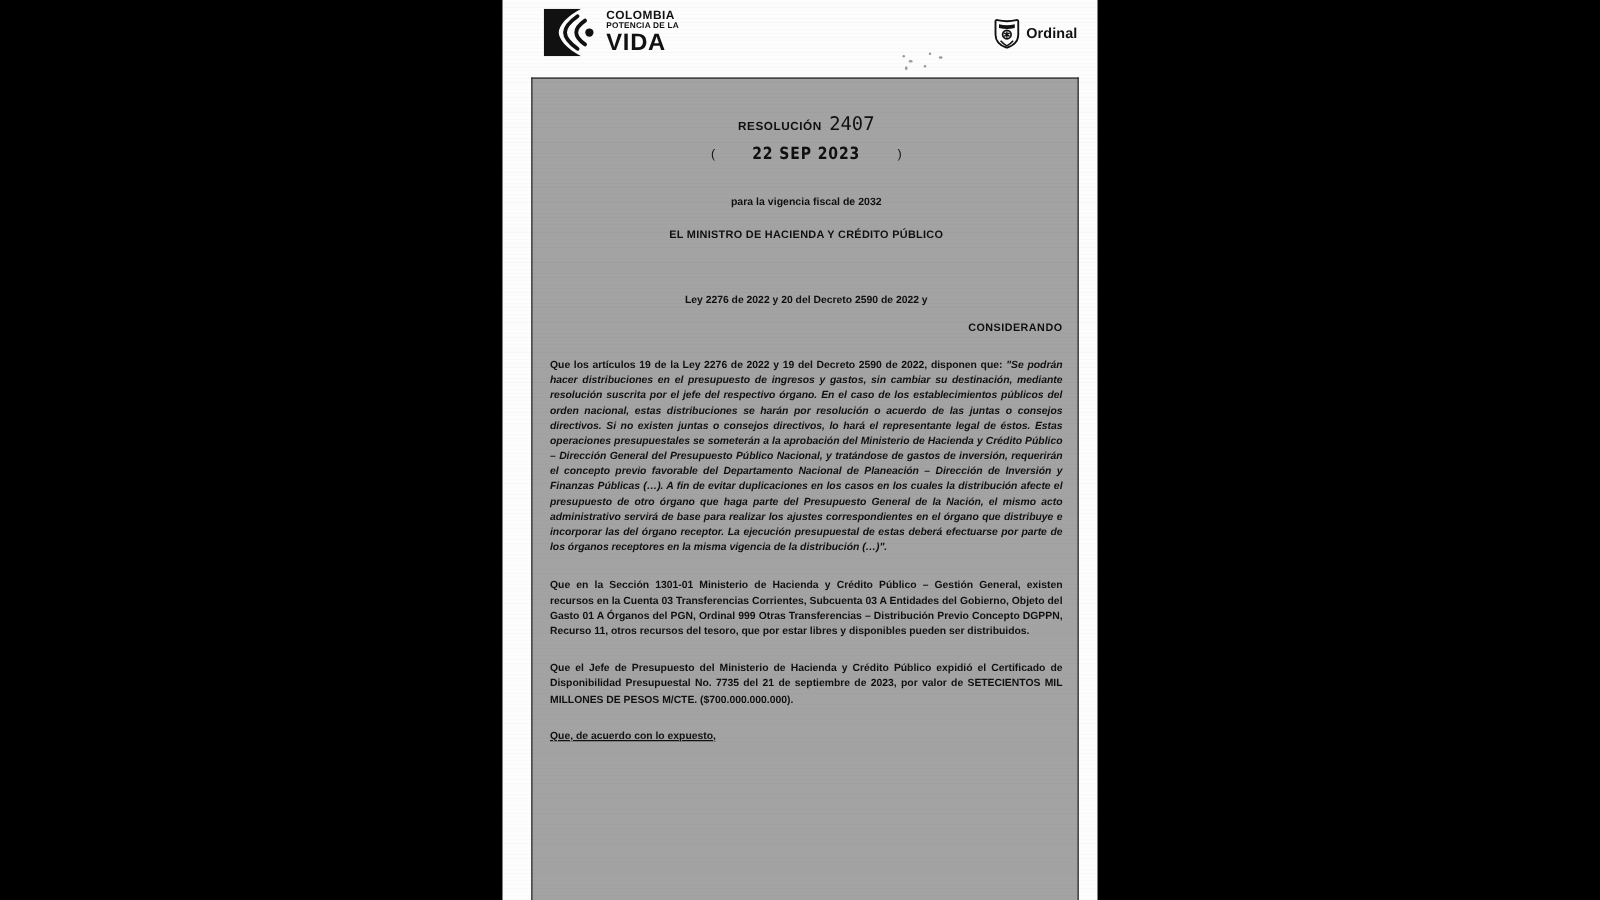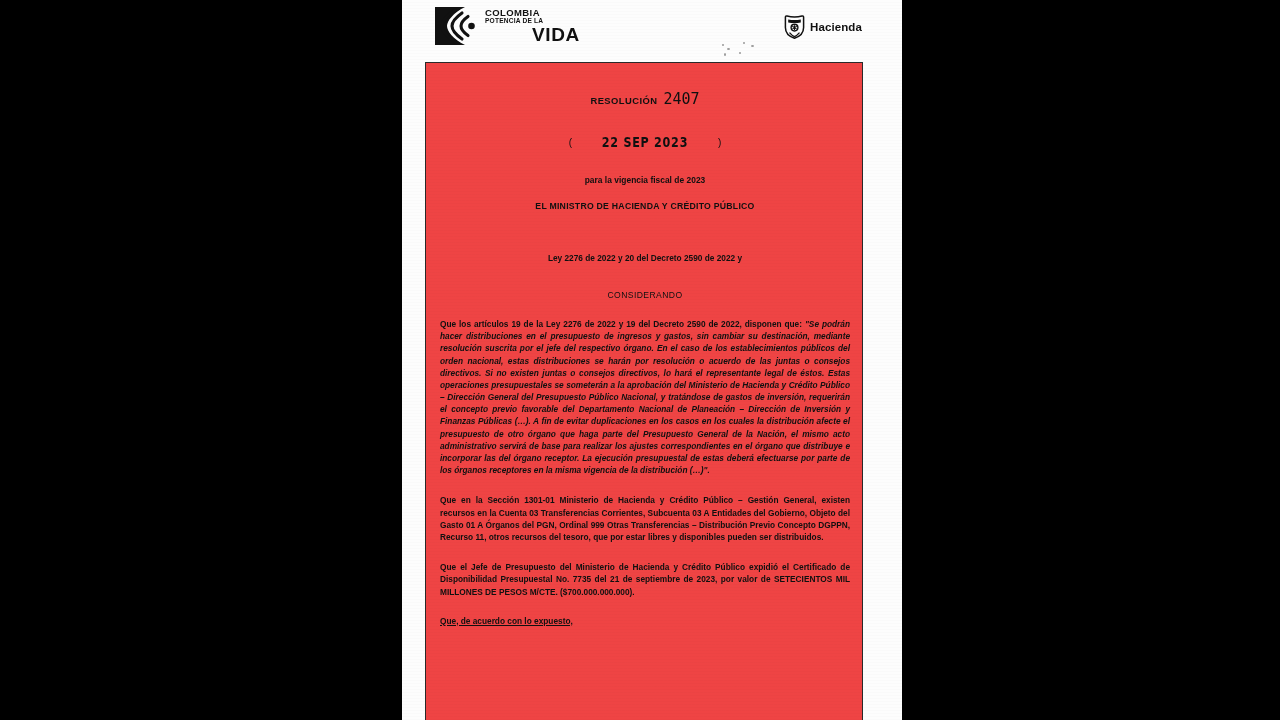--- a/index.html
+++ b/index.html
@@ -34,21 +34,20 @@
 
   
   #page {
     position: absolute;
     left: 402px;
     top: 0;
     width: 476px;
     height: 720px;
     background: #fdfdfd;
     overflow: hidden;
-    padding-left: 24px;
   }
 
   
   #letterhead {
     position: absolute;
     left: 0; top: 0;
     width: 476px;
     height: 62px;
   }
 
@@ -81,21 +80,20 @@
     font-size: 6.6px;
     font-weight: bold;
     letter-spacing: 0.2px;
     margin-top: 1px;
   }
   .cw-vida {
     font-size: 19px;
     font-weight: bold;
     letter-spacing: 0.6px;
     margin-top: 0px;
-    margin-left: 47px;
   }
 
   #brand-hacienda {
     position: absolute;
     right: 16px;
     top: 15px;
     display: flex;
     align-items: center;
     gap: 5px;
   }
@@ -121,21 +119,21 @@
   
   #doc-frame {
     position: absolute;
     left: 23px;
     top: 62px;
     width: 438px;
     height: 658px;
     border: 1.4px solid #2a2a2a;
     border-bottom: none;
     box-sizing: border-box;
-    background: #ef4444;
+    background: #a3a3a3;
   }
 
   #doc-body {
     position: absolute;
     left: 14px;
     top: 0;
     width: 410px;
     height: 658px;
     color: #101010;
   }
@@ -156,21 +154,21 @@
     font-family: "DejaVu Sans Mono", monospace;
     font-size: 15px;
     font-weight: normal;
     letter-spacing: 0px;
     margin-left: 6px;
     vertical-align: baseline;
   }
 
   .line-fecha {
     text-align: center;
-    margin-top: 26px;
+    margin-top: 6px;
     white-space: nowrap;
     font-size: 10px;
   }
   .paren {
     font-size: 10px;
     vertical-align: 1px;
   }
   .stamp-date {
     font-family: "Liberation Sans Narrow", "DejaVu Sans Condensed", "Liberation Sans", sans-serif;
     font-size: 13.5px;
@@ -200,24 +198,24 @@
 
   .facultades {
     text-align: center;
     margin-top: 41px;
     font-size: 8.3px;
     font-weight: bold;
     line-height: 1.45;
   }
 
   .heading-considerando {
-    text-align: center;
-    margin-top: 26px;
+    text-align: right;
+    margin-top: 12px;
     font-size: 8.6px;
-    font-weight: normal;
+    font-weight: bold;
     letter-spacing: 0.4px;
   }
 
   
   .para {
     text-align: justify;
     font-size: 8.3px;
     line-height: 1.47;
     font-weight: bold;
     margin-top: 18px;
@@ -276,21 +274,21 @@
       </div>
 
       <div id="brand-hacienda">
         <svg id="shield-icon" viewBox="0 0 21 24">
           <path d="M1.4 2.2 C1.4 1.3 2 0.9 3 1.1 C5.5 1.7 8 2 10.5 2 C13 2 15.5 1.7 18 1.1 C19 0.9 19.6 1.3 19.6 2.2 L19.6 12.5 C19.6 18 15.5 21.6 10.5 23.2 C5.5 21.6 1.4 18 1.4 12.5 Z" fill="none" stroke="#111111" stroke-width="1.5"></path>
           <path d="M4.2 4.4 C6.3 4.9 8.4 5.1 10.5 5.1 C12.6 5.1 14.7 4.9 16.8 4.4 L16.8 7.4 C14.7 7.9 12.6 8.1 10.5 8.1 C8.4 8.1 6.3 7.9 4.2 7.4 Z" fill="#111111"></path>
           <circle cx="10.5" cy="12.6" r="3.4" fill="none" stroke="#111111" stroke-width="1.4"></circle>
           <path d="M10.5 10.2 L10.5 15.1 M8.3 11.3 L12.7 14.1 M12.7 11.3 L8.3 14.1" stroke="#111111" stroke-width="1.1"></path>
           <path d="M5.5 17.6 C7.2 19.6 8.8 20.9 10.5 21.7 C12.2 20.9 13.8 19.6 15.5 17.6" fill="none" stroke="#111111" stroke-width="1.3"></path>
         </svg>
-        <span id="hacienda-label">Hacienda</span>
+        <span id="hacienda-label">Ordinal</span>
       </div>
 
       <span class="speckle" style="left:320px; top:44px; width:2px; height:2px;"></span>
       <span class="speckle" style="left:325px; top:48px; width:3px; height:2px;"></span>
       <span class="speckle" style="left:322px; top:53px; width:2px; height:3px;"></span>
       <span class="speckle" style="left:341px; top:42px; width:2px; height:2px;"></span>
       <span class="speckle" style="left:349px; top:45px; width:3px; height:2px;"></span>
       <span class="speckle" style="left:337px; top:52px; width:2px; height:2px;"></span>
     </div>
 
@@ -299,21 +297,21 @@
 
         <div class="line-resolucion">
           <span class="lbl-resolucion">RESOLUCIÓN</span><span class="stamp-number">2407</span>
         </div>
 
         <div class="line-fecha">
           <span class="paren">(</span><span class="stamp-date">22 SEP 2023</span><span class="paren">)</span>
         </div>
 
         <div class="subtitle">
-          <div>para la vigencia fiscal de 2023</div>
+          <div>para la vigencia fiscal de 2032</div>
         </div>
 
         <div class="heading-ministro">EL MINISTRO DE HACIENDA Y CRÉDITO PÚBLICO</div>
 
         <div class="facultades">
           <div>Ley 2276 de 2022 y 20 del Decreto 2590 de 2022 y</div>
         </div>
 
         <div class="heading-considerando">CONSIDERANDO</div>
 

